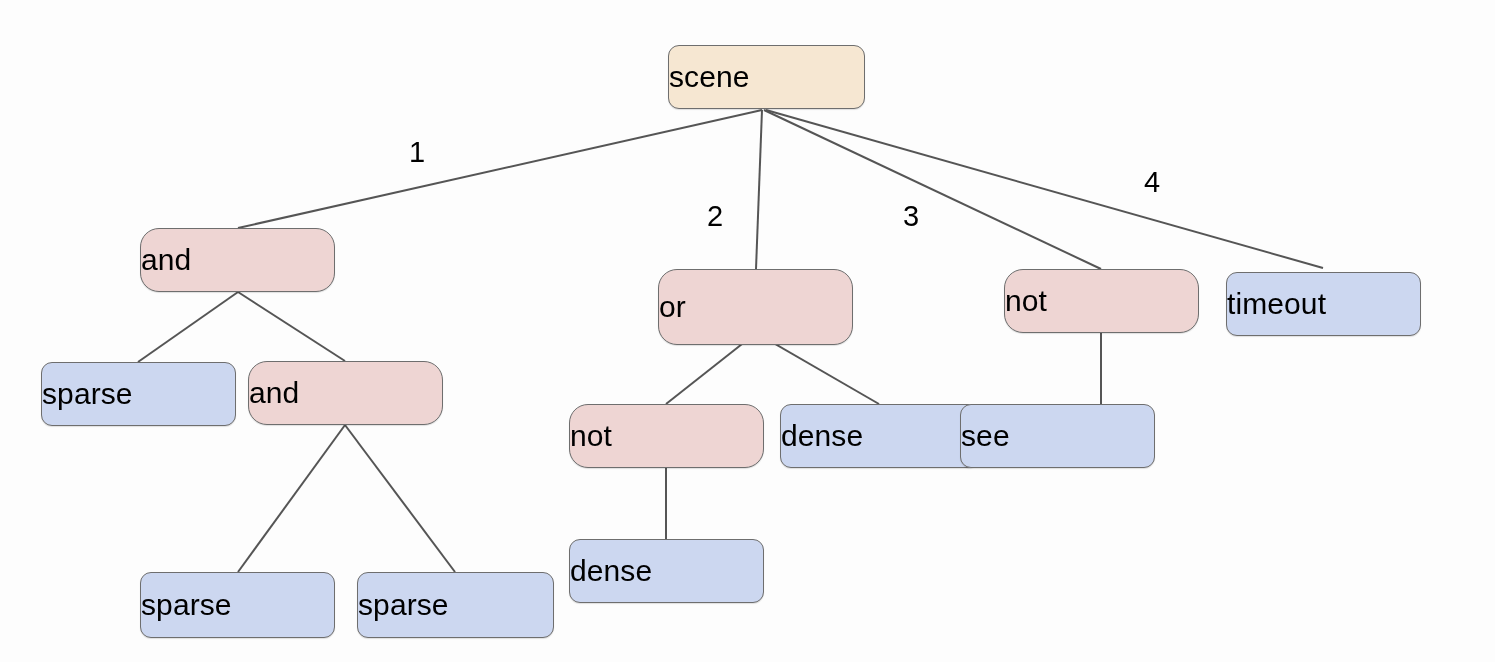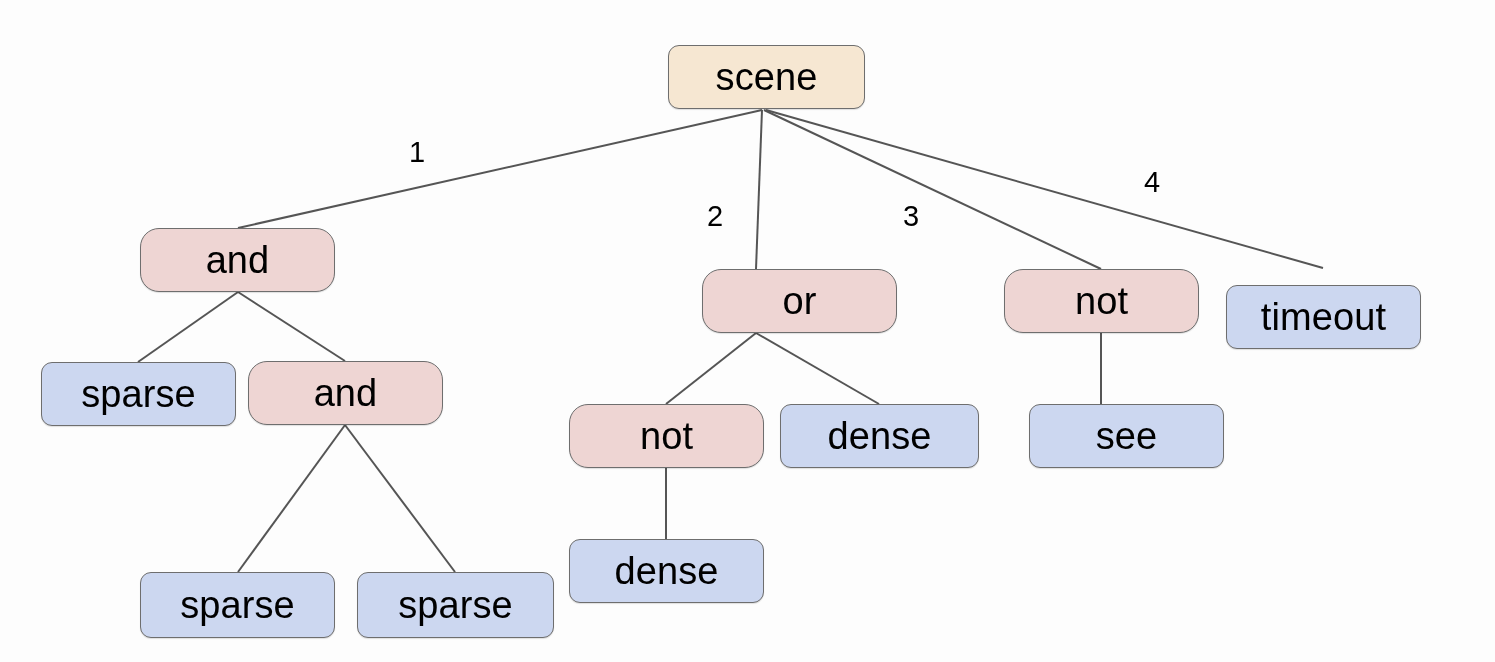--- a/index.html
+++ b/index.html
@@ -22,23 +22,23 @@
     height: 662px;
     pointer-events: none;
   }
   .node {
     position: absolute;
     box-sizing: border-box;
     border: 1.6px solid #6e6e6e;
     border-radius: 11px;
     display: flex;
     align-items: center;
-    justify-content: center;
+    justify-content: flex-start;
     color: #000000;
-    font-size: 38px;
+    font-size: 30px;
     line-height: 1;
     letter-spacing: 0.1px;
     white-space: nowrap;
     box-shadow: 0 1px 1px rgba(0,0,0,0.12);
   }
   .node.root   { background: #f6e7d2; }
   .node.op     { background: #eed5d3; border-radius: 19px; }
   .node.leaf   { background: #ccd7f0; }
   .edge-label {
     position: absolute;
@@ -67,42 +67,42 @@
       <line x1="666" y1="468" x2="666" y2="539" stroke="#555555" stroke-width="2"></line>
       <line x1="1101" y1="333" x2="1101" y2="404" stroke="#555555" stroke-width="2"></line>
     </svg>
   <div id="node-layer">
       <div class="node root" style="left: 668px; top: 45px; width: 197px; height: 64px;">
         <span>scene</span>
       </div>
       <div class="node op" style="left: 140px; top: 228px; width: 195px; height: 64px;">
         <span>and</span>
       </div>
-      <div class="node op" style="left: 658px; top: 269px; width: 195px; height: 64px; margin-left: 44px;">
+      <div class="node op" style="left: 658px; top: 269px; width: 195px; height: 76px;">
         <span>or</span>
       </div>
       <div class="node op" style="left: 1004px; top: 269px; width: 195px; height: 64px;">
         <span>not</span>
       </div>
-      <div class="node leaf" style="left: 1226px; top: 285px; width: 195px; height: 64px;">
+      <div class="node leaf" style="left: 1226px; top: 272px; width: 195px; height: 64px;">
         <span>timeout</span>
       </div>
       <div class="node leaf" style="left: 41px; top: 362px; width: 195px; height: 64px;">
         <span>sparse</span>
       </div>
       <div class="node op" style="left: 248px; top: 361px; width: 195px; height: 64px;">
         <span>and</span>
       </div>
       <div class="node op" style="left: 569px; top: 404px; width: 195px; height: 64px;">
         <span>not</span>
       </div>
       <div class="node leaf" style="left: 780px; top: 404px; width: 199px; height: 64px;">
         <span>dense</span>
       </div>
-      <div class="node leaf" style="left: 1029px; top: 404px; width: 195px; height: 64px;">
+      <div class="node leaf" style="left: 960px; top: 404px; width: 195px; height: 64px;">
         <span>see</span>
       </div>
       <div class="node leaf" style="left: 569px; top: 539px; width: 195px; height: 64px;">
         <span>dense</span>
       </div>
       <div class="node leaf" style="left: 140px; top: 572px; width: 195px; height: 66px;">
         <span>sparse</span>
       </div>
       <div class="node leaf" style="left: 357px; top: 572px; width: 197px; height: 66px;">
         <span>sparse</span>

